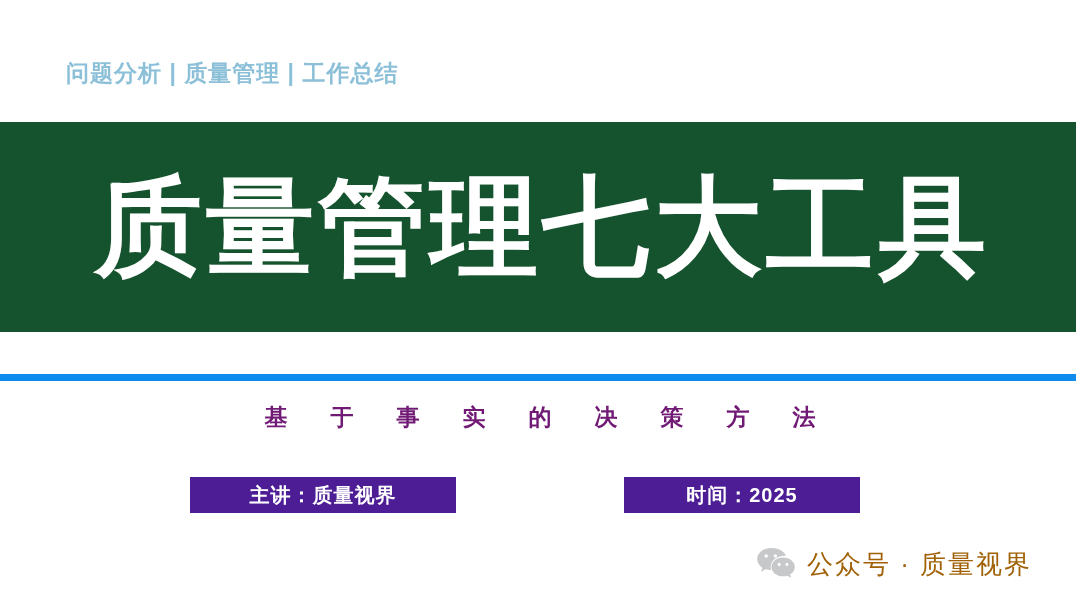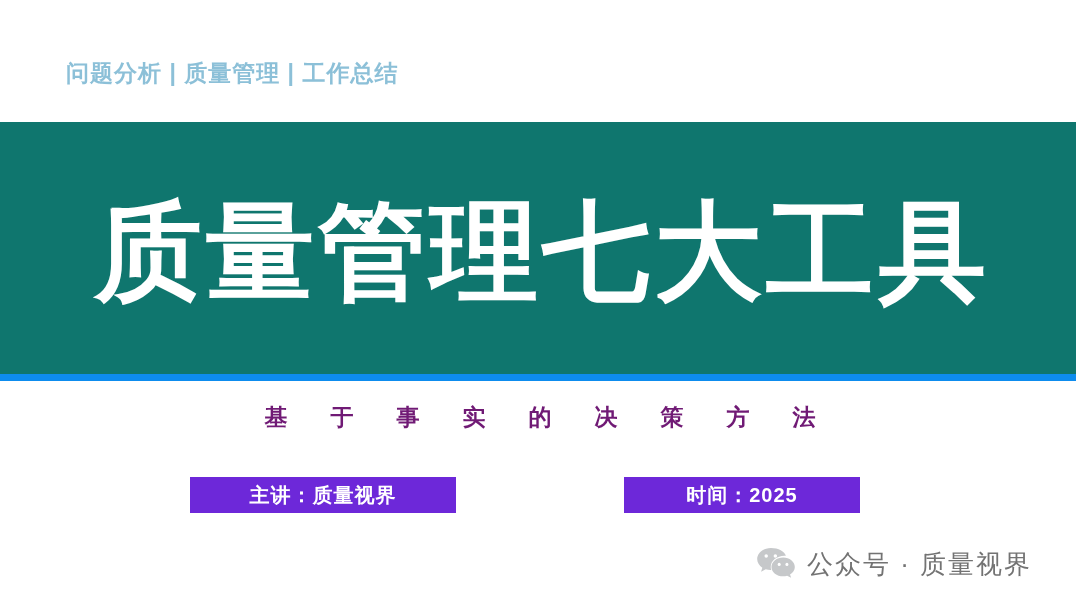--- a/index.html
+++ b/index.html
@@ -32,22 +32,22 @@
     white-space: nowrap;
     line-height: 1;
   }
 
   
   .banner {
     position: absolute;
     left: 0;
     top: 122px;
     width: 1076px;
-    height: 259px;
-    background: #0f766e;
+    height: 210px;
+    background: #14532d;
   }
   .banner-title {
     position: absolute;
     left: 0;
     right: 0;
     top: 50%;
     transform: translateY(-50%);
     text-align: center;
     color: #ffffff;
     font-size: 108px;
@@ -82,42 +82,42 @@
     text-indent: 43px;
     white-space: nowrap;
     line-height: 1.3;
   }
 
   
   .pill {
     position: absolute;
     top: 477px;
     height: 36px;
-    background: #6d28d9;
+    background: #4c1d95;
     display: flex;
     align-items: center;
     justify-content: center;
     color: #ffffff;
     font-size: 20px;
     font-weight: 700;
     letter-spacing: 1px;
     white-space: nowrap;
   }
   .pill.speaker { left: 190px; width: 266px; }
   .pill.date    { left: 624px; width: 236px; }
 
   
   .watermark {
     position: absolute;
     left: 757px;
     top: 548px;
     display: flex;
     align-items: center;
     gap: 12px;
-    color: #737373;
+    color: #a16207;
     font-size: 26px;
     font-weight: 400;
     letter-spacing: 2px;
     white-space: nowrap;
     line-height: 1;
   }
   .wechat-icon {
     display: block;
     width: 38px;
     height: 32px;

